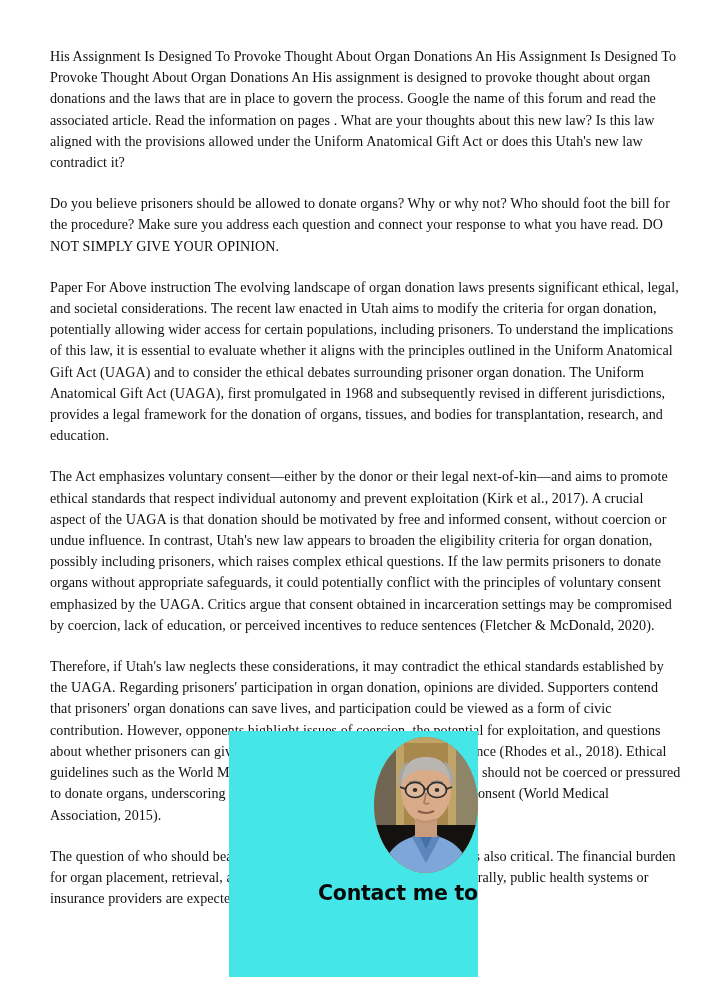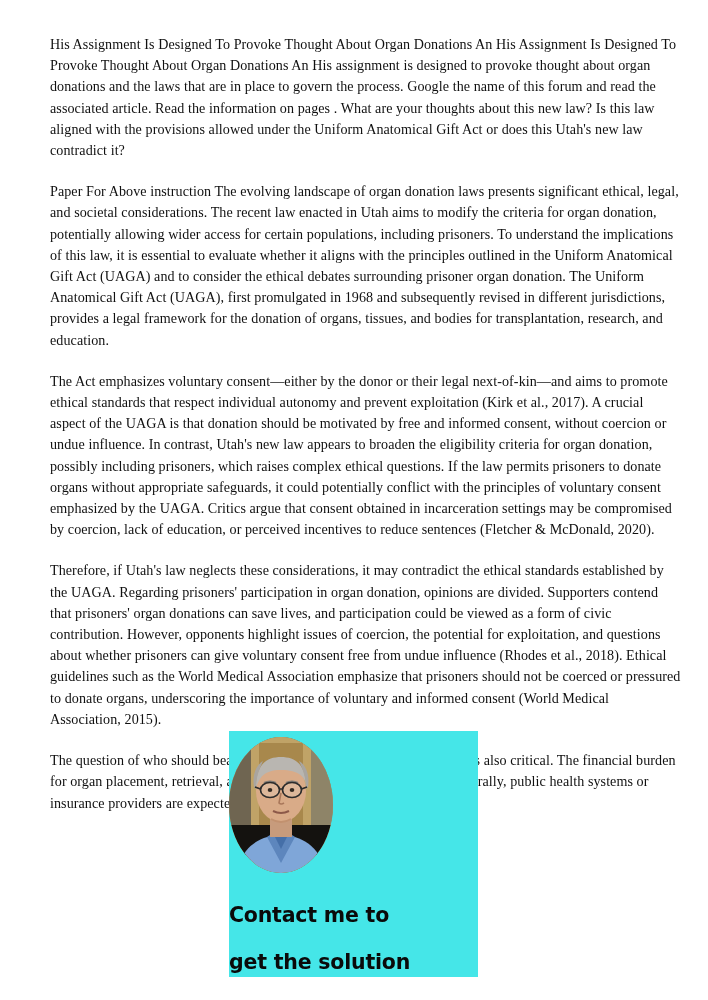--- a/index.html
+++ b/index.html
@@ -18,43 +18,42 @@
     background: #ffffff;
     overflow: hidden;
   }
   .doc-body {
     position: absolute;
     left: 50px;
     top: 34px;
     width: 632px;
   }
   .para {
-    margin: 0 0 20px 0;
+    margin: 12px 0 20px 0;
     font-size: 14.1px;
     line-height: 21.2px;
     text-align: left;
     letter-spacing: 0.005em;
     color: #101010;
   }
   .para:last-child { margin-bottom: 0; }
 
   
   .promo-overlay {
     position: absolute;
     left: 229px;
     top: 731px;
     width: 249px;
     height: 246px;
     background: #45E6E8;
     box-sizing: border-box;
     display: flex;
     flex-direction: column;
-    align-items: flex-start;
+    align-items: flex-end;
     overflow: hidden;
-    gap: 22px;
   }
   .promo-photo {
     margin-top: 6px;
     width: 104px;
     height: 136px;
     border-radius: 50% / 50%;
     overflow: hidden;
     position: relative;
     background: #8d6f3f;
   }
@@ -79,20 +78,21 @@
     margin-top: 5px;
   }
 </style>
 </head>
 <body>
 
 <div class="page">
 
   <div class="doc-body">
     <p class="para">His Assignment Is Designed To Provoke Thought About Organ Donations An His Assignment Is Designed To Provoke Thought About Organ Donations An His assignment is designed to provoke thought about organ donations and the laws that are in place to govern the process. Google the name of this forum and read the associated article. Read the information on pages . What are your thoughts about this new law? Is this law aligned with the provisions allowed under the Uniform Anatomical Gift Act or does this Utah's new law contradict it?</p>
+    <p class="para">Do you believe prisoners should be allowed to donate organs? Why or why not? Who should foot the bill for the procedure? Make sure you address each question and connect your response to what you have read. DO NOT SIMPLY GIVE YOUR OPINION.</p>
     <p class="para">Paper For Above instruction The evolving landscape of organ donation laws presents significant ethical, legal, and societal considerations. The recent law enacted in Utah aims to modify the criteria for organ donation, potentially allowing wider access for certain populations, including prisoners. To understand the implications of this law, it is essential to evaluate whether it aligns with the principles outlined in the Uniform Anatomical Gift Act (UAGA) and to consider the ethical debates surrounding prisoner organ donation. The Uniform Anatomical Gift Act (UAGA), first promulgated in 1968 and subsequently revised in different jurisdictions, provides a legal framework for the donation of organs, tissues, and bodies for transplantation, research, and education.</p>
     <p class="para">The Act emphasizes voluntary consent—either by the donor or their legal next-of-kin—and aims to promote ethical standards that respect individual autonomy and prevent exploitation (Kirk et al., 2017). A crucial aspect of the UAGA is that donation should be motivated by free and informed consent, without coercion or undue influence. In contrast, Utah's new law appears to broaden the eligibility criteria for organ donation, possibly including prisoners, which raises complex ethical questions. If the law permits prisoners to donate organs without appropriate safeguards, it could potentially conflict with the principles of voluntary consent emphasized by the UAGA. Critics argue that consent obtained in incarceration settings may be compromised by coercion, lack of education, or perceived incentives to reduce sentences (Fletcher &amp; McDonald, 2020).</p>
     <p class="para">Therefore, if Utah's law neglects these considerations, it may contradict the ethical standards established by the UAGA. Regarding prisoners' participation in organ donation, opinions are divided. Supporters contend that prisoners' organ donations can save lives, and participation could be viewed as a form of civic contribution. However, opponents highlight issues of coercion, the potential for exploitation, and questions about whether prisoners can give voluntary consent free from undue influence (Rhodes et al., 2018). Ethical guidelines such as the World Medical Association emphasize that prisoners should not be coerced or pressured to donate organs, underscoring the importance of voluntary and informed consent (World Medical Association, 2015).</p>
     <p class="para">The question of who should bear the financial responsibility for donation is also critical. The financial burden for organ placement, retrieval, and transplantation can be substantial. Generally, public health systems or insurance providers are expected to cover expenses,</p>
   </div>
 
   <div class="promo-overlay">
 
     <div class="promo-photo">
       <svg width="104" height="136" viewBox="0 0 104 136" xmlns="http://www.w3.org/2000/svg" aria-hidden="true">
@@ -138,16 +138,15 @@
           <path d="M52 56 L50 66 Q52 68 55 66" stroke="#a9775a" stroke-width="1.6" fill="none"></path>
 
           <path d="M44 74 Q52 78 60 74" stroke="#8c5949" stroke-width="2" fill="none"></path>
 
           <path d="M42 82 Q52 88 62 82" stroke="#c2916f" stroke-width="2" fill="none"></path>
         </g>
       </svg>
     </div>
 
     <div class="promo-line first">Contact me to</div>
-    <div class="promo-line">get the solution</div>
   </div>
 
 </div>
 
 </body></html>

